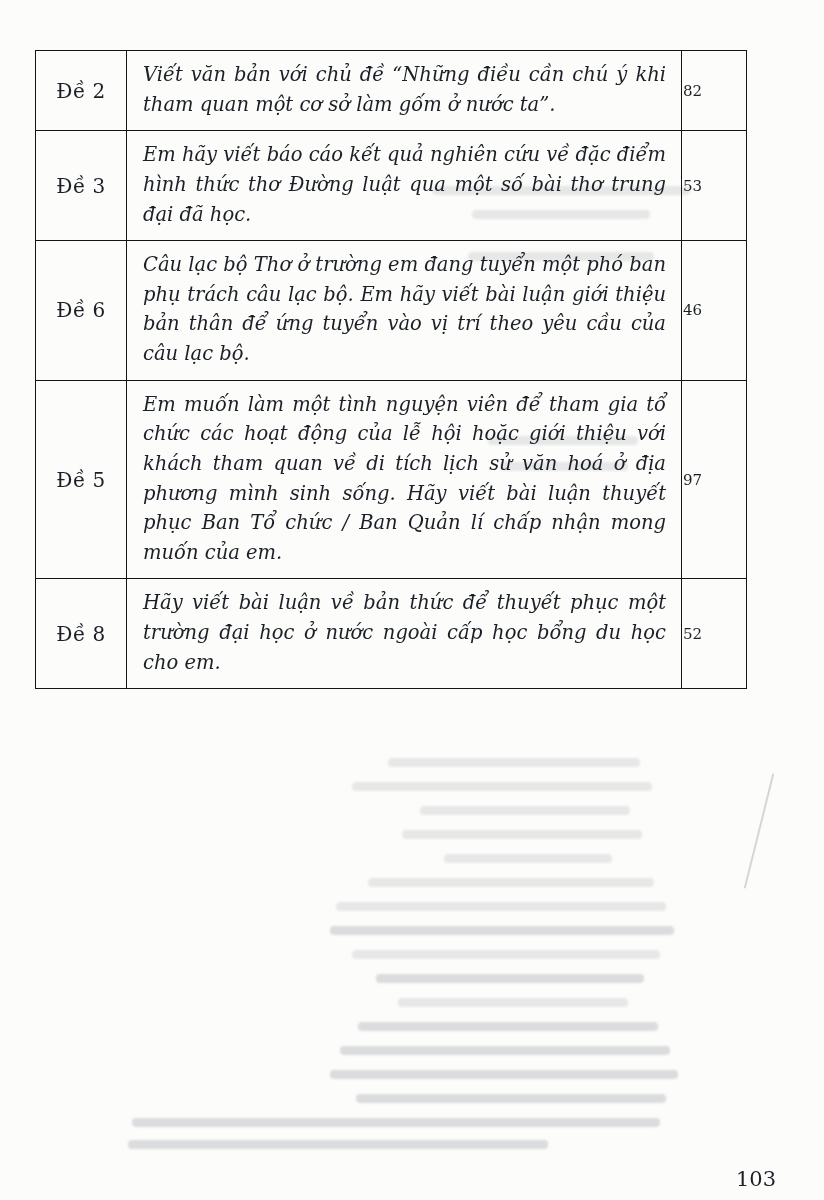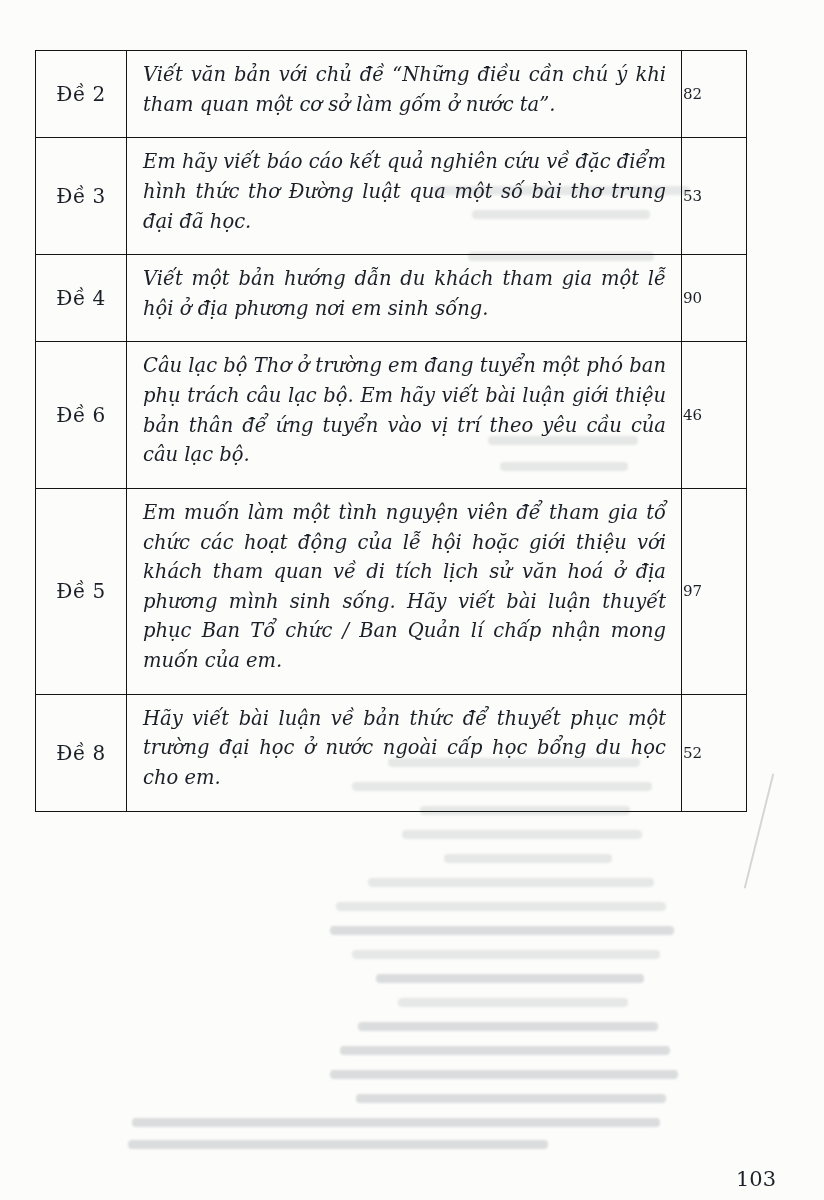--- a/index.html
+++ b/index.html
@@ -62,21 +62,21 @@
     width: 88px;
     text-align: center;
     font-size: 20px;
     font-style: normal;
     letter-spacing: 0.5px;
   }
   td.col-desc {
     font-style: italic;
     font-size: 19.5px;
     line-height: 1.52;
-    padding: 9px 15px 18px 16px;
+    padding: 9px 15px 11px 16px;
     text-align: justify;
     border-radius: 9px;
   }
   td.col-page {
     width: 62px;
     text-align: left;
     font-size: 15px;
     font-style: normal;
   }
 
@@ -124,25 +124,20 @@
       <td class="col-label">Đề 2</td>
       <td class="col-desc">Viết văn bản với chủ đề “Những điều cần chú ý khi tham quan một cơ sở làm gốm ở nước ta”.</td>
       <td class="col-page">82</td>
     </tr>
     <tr>
       <td class="col-label">Đề 3</td>
       <td class="col-desc">Em hãy viết báo cáo kết quả nghiên cứu về đặc điểm hình thức thơ Đường luật qua một số bài thơ trung đại đã học.</td>
       <td class="col-page">53</td>
     </tr>
     <tr>
-      <td class="col-label">Đề 4</td>
-      <td class="col-desc">Viết một bản hướng dẫn du khách tham gia một lễ hội ở địa phương nơi em sinh sống.</td>
-      <td class="col-page">90</td>
-    </tr>
-    <tr>
       <td class="col-label">Đề 6</td>
       <td class="col-desc">Câu lạc bộ Thơ ở trường em đang tuyển một phó ban phụ trách câu lạc bộ. Em hãy viết bài luận giới thiệu bản thân để ứng tuyển vào vị trí theo yêu cầu của câu lạc bộ.</td>
       <td class="col-page">46</td>
     </tr>
     <tr>
       <td class="col-label">Đề 5</td>
       <td class="col-desc">Em muốn làm một tình nguyện viên để tham gia tổ chức các hoạt động của lễ hội hoặc giới thiệu với khách tham quan về di tích lịch sử văn hoá ở địa phương mình sinh sống. Hãy viết bài luận thuyết phục Ban Tổ chức / Ban Quản lí chấp nhận mong muốn của em.</td>
       <td class="col-page">97</td>
     </tr>
     <tr>

